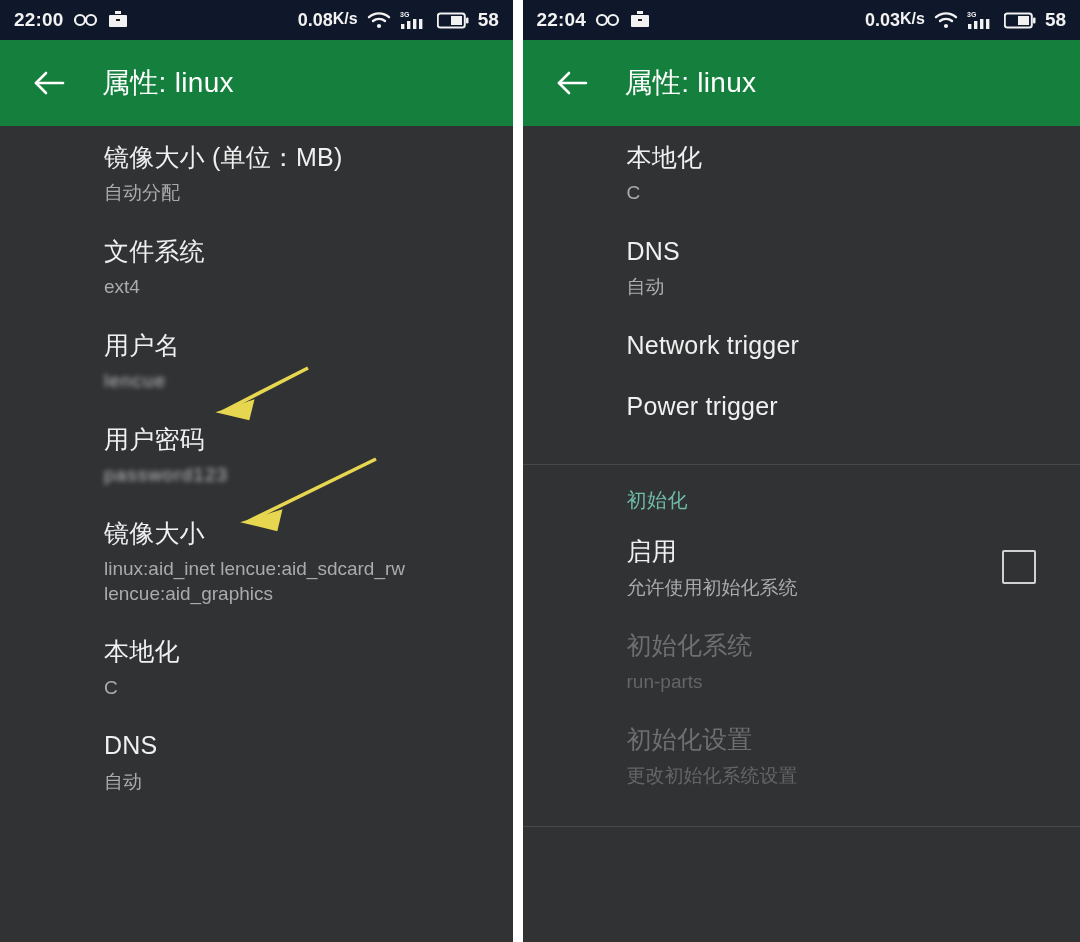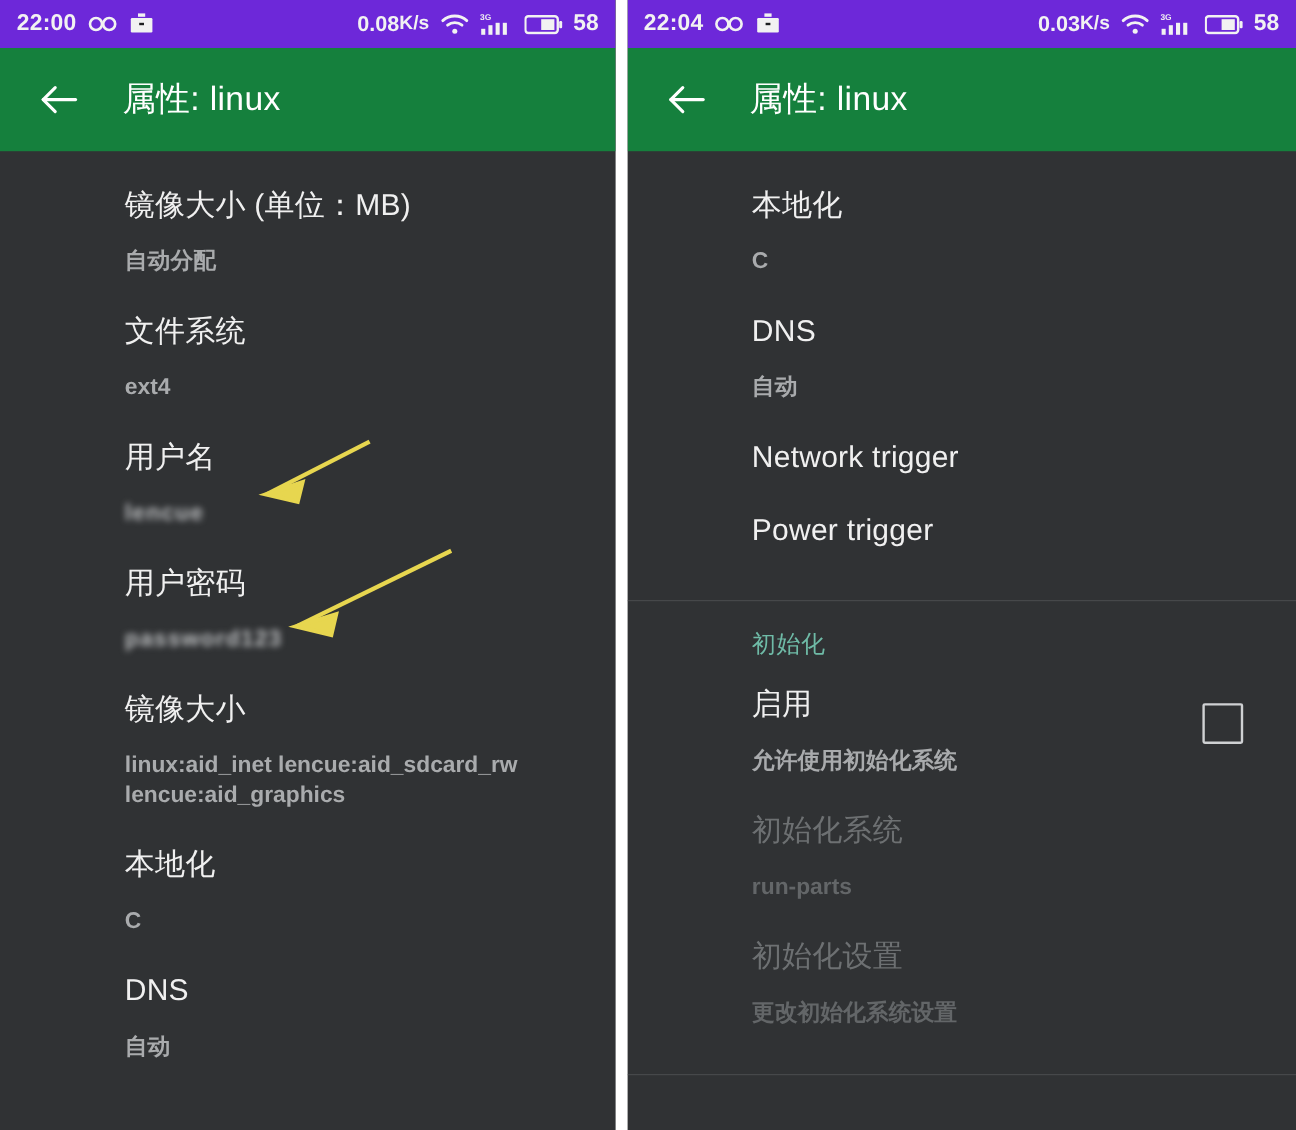--- a/index.html
+++ b/index.html
@@ -14,21 +14,21 @@
     position:relative;
     width:528px; height:942px;
     background:#303234;
     overflow:hidden;
   }
   .panel.right { width:574px; }
   .panel-gap { width:10px; height:942px; background:#ffffff; }
 
   
   .statusbar {
-    height:40px; background:#6d28d9;
+    height:40px; background:#0f172a;
     display:flex; align-items:center;
     padding:0 14px;
     color:#f2f2f2;
   }
   .sb-left { display:flex; align-items:center; gap:9px; }
   .sb-right { margin-left:auto; display:flex; align-items:center; gap:9px; }
   .sb-time { font-size:19px; font-weight:bold; letter-spacing:.2px; }
   .sb-speed { font-size:18px; font-weight:bold; }
   .sb-speed .unit { font-size:16px; font-weight:bold; vertical-align:2px; }
   .sb-batt-num { font-size:19px; font-weight:bold; }
@@ -44,34 +44,34 @@
     width:46px; height:46px;
     display:flex; align-items:center; justify-content:center;
     cursor:pointer;
   }
   .toolbar-title {
     color:#ffffff; font-size:28px; font-weight:500;
     margin-left:30px; letter-spacing:.3px;
   }
 
   
-  .list { padding-top:14px; }
+  .list { }
   .row {
     position:relative;
     padding:16px 30px 14px 104px;
     min-height:54px;
   }
   .panel.right .row { padding-left:104px; padding-right:30px; }
   .row .title {
     color:#f0f0f0; font-size:25px; font-weight:400; line-height:1.25;
     letter-spacing:.2px;
   }
   .row .sub {
-    color:#a9abad; font-size:19px; font-weight:700;
-    margin-top:19px; line-height:1.3;
+    color:#a9abad; font-size:19px; font-weight:400;
+    margin-top:8px; line-height:1.3;
   }
   .row.disabled .title { color:#6d7072; }
   .row.disabled .sub  { color:#636668; }
 
   .row.redacted .sub {
     filter:blur(2.6px);
     color:#bdbfc1;
     letter-spacing:1px;
   }
 

